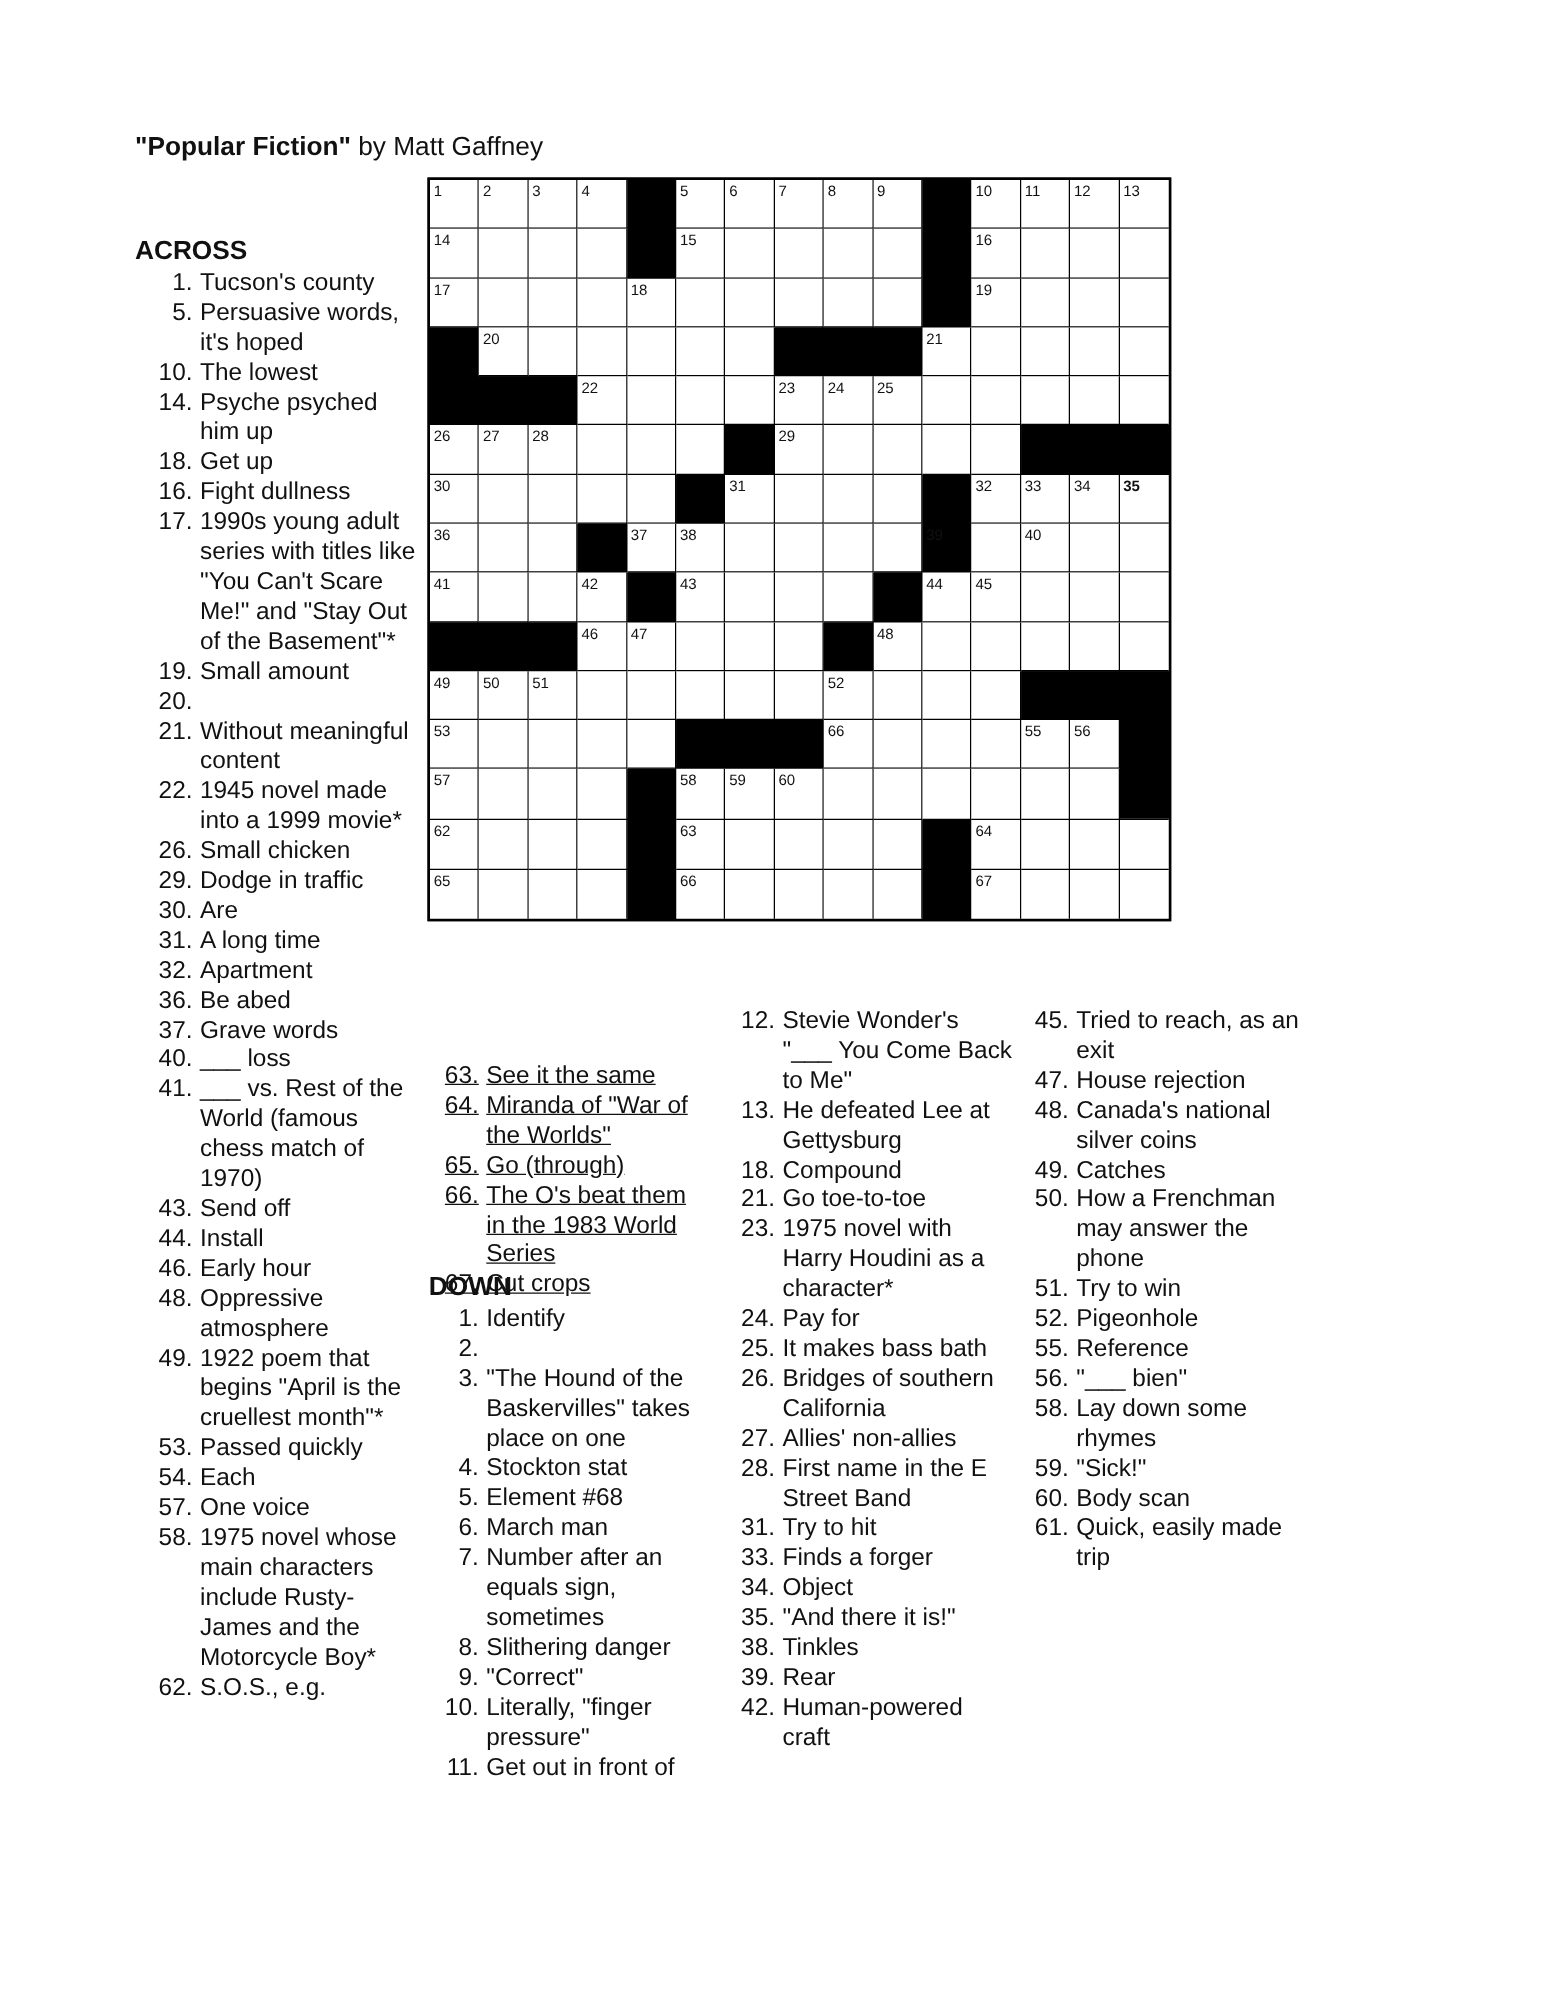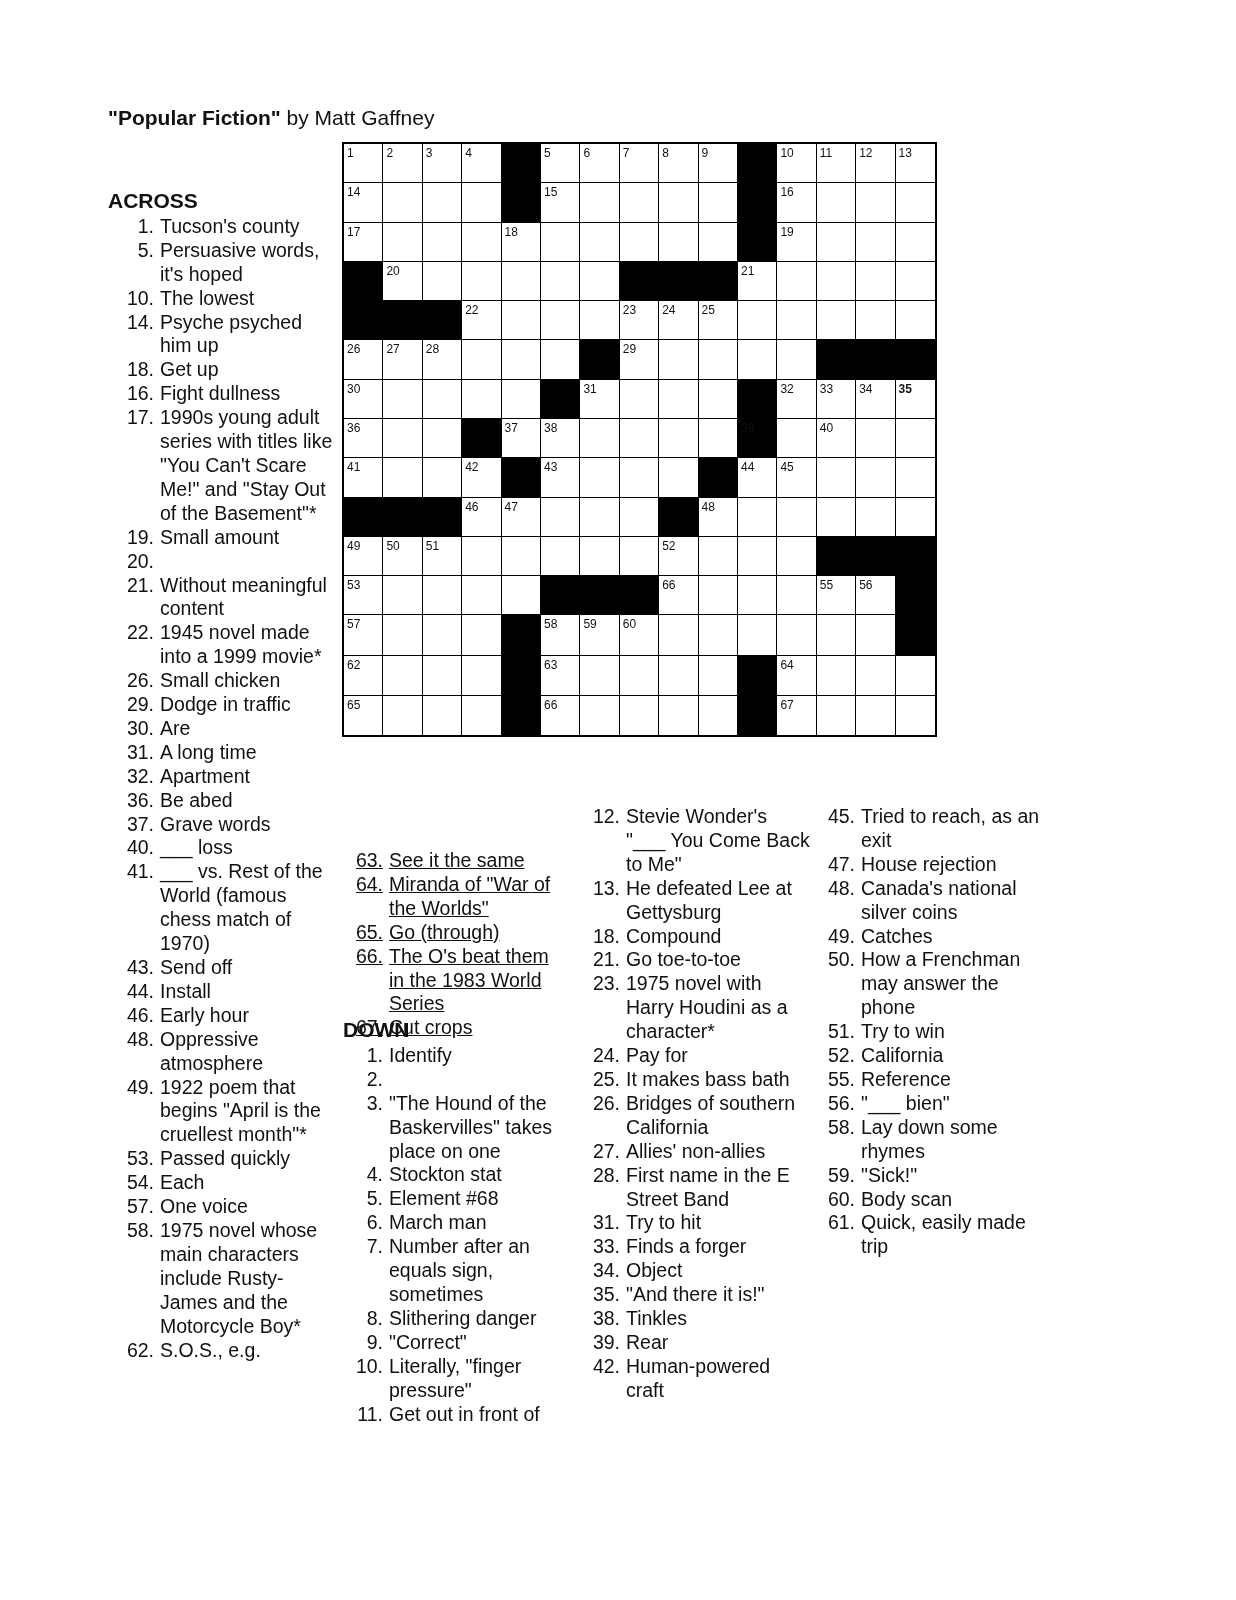--- a/index.html
+++ b/index.html
@@ -326,21 +326,21 @@
       <div class="clue">
         <span class="num">50.</span>
         <span class="txt">How a Frenchman may answer the phone</span>
       </div>
       <div class="clue">
         <span class="num">51.</span>
         <span class="txt">Try to win</span>
       </div>
       <div class="clue">
         <span class="num">52.</span>
-        <span class="txt">California</span>
+        <span class="txt">Pigeonhole</span>
       </div>
       <div class="clue">
         <span class="num">55.</span>
         <span class="txt">Reference</span>
       </div>
       <div class="clue">
         <span class="num">56.</span>
         <span class="txt">"___ bien"</span>
       </div>
       <div class="clue">

